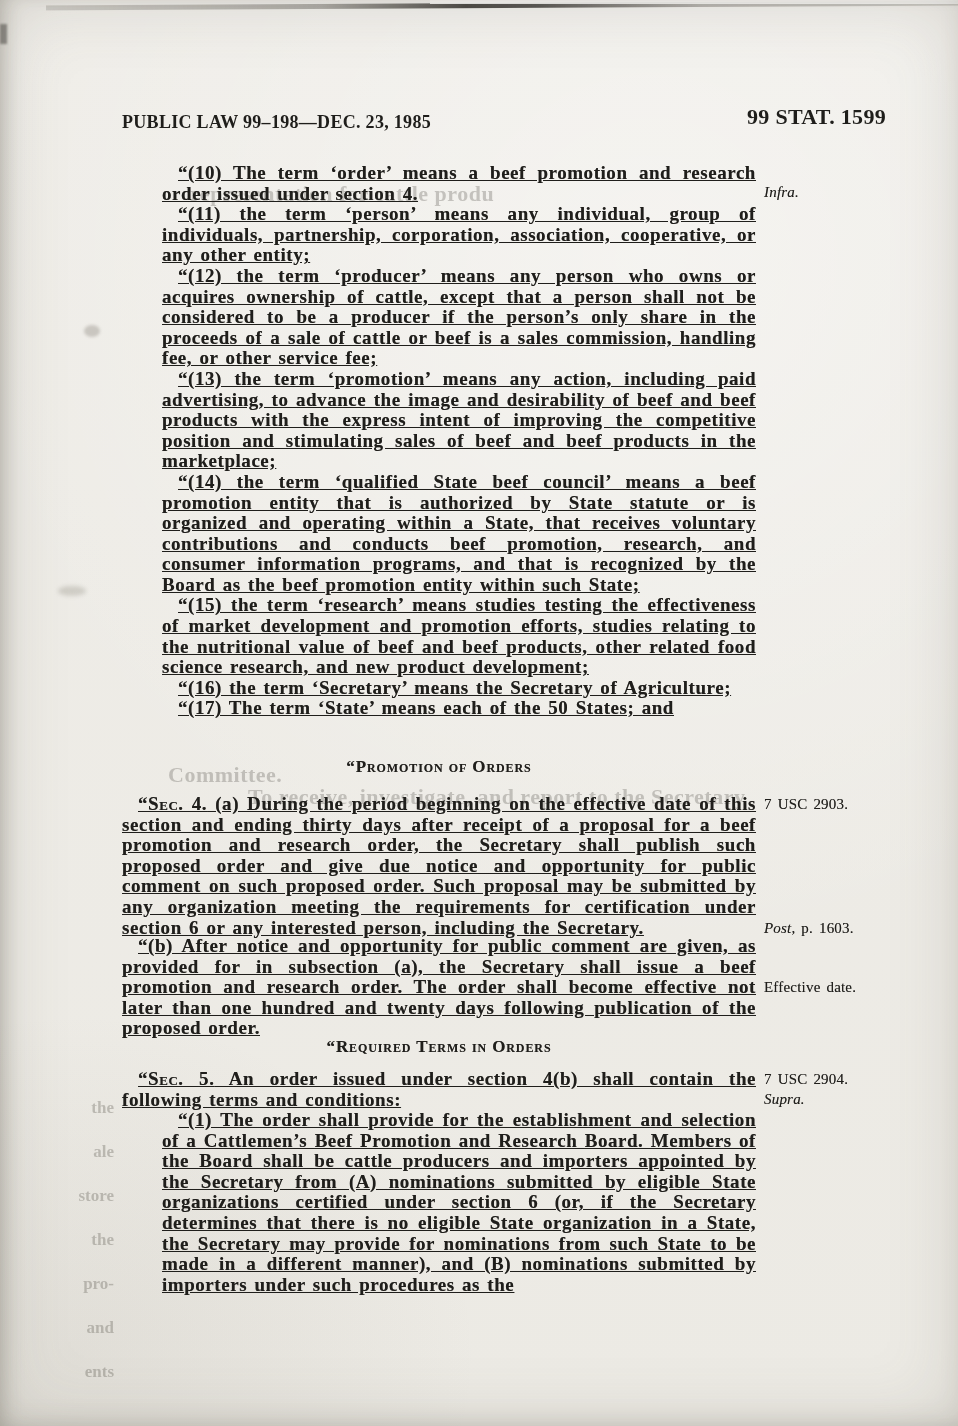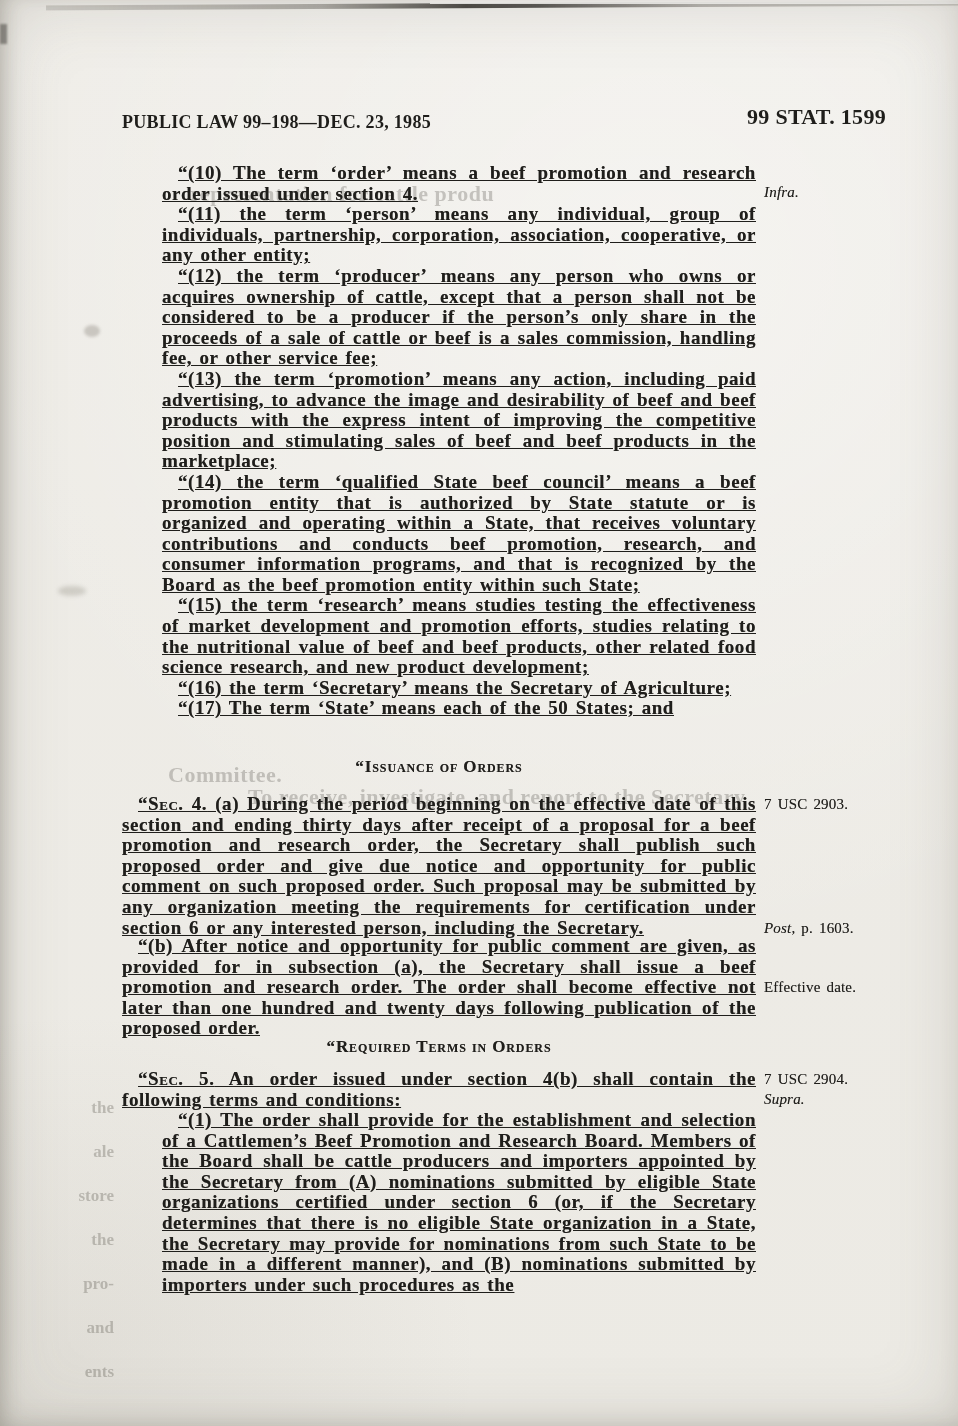--- a/index.html
+++ b/index.html
@@ -93,21 +93,21 @@
       <p class="def"><span>“(10) The term ‘order’ means a beef promotion and research order issued under section 4.</span><span class="note it" style="top:19px;">Infra.</span></p>
       <p class="def">“(11) the term ‘person’ means any individual, group of individuals, partnership, corporation, association, cooperative, or any other entity;</p>
       <p class="def">“(12) the term ‘producer’ means any person who owns or acquires ownership of cattle, except that a person shall not be considered to be a producer if the person’s only share in the proceeds of a sale of cattle or beef is a sales commission, handling fee, or other service fee;</p>
       <p class="def">“(13) the term ‘promotion’ means any action, including paid advertising, to advance the image and desirability of beef and beef products with the express intent of improving the competitive position and stimulating sales of beef and beef products in the marketplace;</p>
       <p class="def">“(14) the term ‘qualified State beef council’ means a beef promotion entity that is authorized by State statute or is organized and operating within a State, that receives voluntary contributions and conducts beef promotion, research, and consumer information programs, and that is recognized by the Board as the beef promotion entity within such State;</p>
       <p class="def">“(15) the term ‘research’ means studies testing the effectiveness of market development and promotion efforts, studies relating to the nutritional value of beef and beef products, other related food science research, and new product development;</p>
       <p class="def">“(16) the term ‘Secretary’ means the Secretary of Agriculture;</p>
       <p class="def">“(17) The term ‘State’ means each of the 50 States; and</p>
     </div>
 
-    <h2 class="head" id="head1"><span class="sc">“Issuance of Orders</span></h2>
+    <h2 class="head" id="head1"><span class="sc">“Promotion of Orders</span></h2>
 
     <p id="sec4a"><span class="sc">“Sec. 4.</span><span> (a) During the period beginning on the effective date of this section and ending thirty days after receipt of a proposal for a beef promotion and research order, the Secretary shall publish such proposed order and give due notice and opportunity for public comment on such proposed order. Such proposal may be submitted by any organization meeting the requirements for certification under section 6 or any interested person, including the Secretary.</span><span class="note" style="top:0;">7 USC 2903.</span><span class="note" style="bottom:0;"><span class="it">Post,</span><span> p. 1603.</span></span></p>
 
     <p id="sec4b"><span>“(b) After notice and opportunity for public comment are given, as provided for in subsection (a), the Secretary shall issue a beef promotion and research order. The order shall become effective not later than one hundred and twenty days following publication of the proposed order.</span><span class="note" style="top:41px;">Effective date.</span></p>
 
     <h2 class="head" id="head2"><span class="sc">“Required Terms in Orders</span></h2>
 
     <p id="sec5"><span class="sc">“Sec. 5.</span><span> An order issued under section 4(b) shall contain the following terms and conditions:</span><span class="note" style="top:0;">
           <span style="display:block;">7 USC 2904.</span>
           <span style="display:block;" class="it">Supra.</span>

